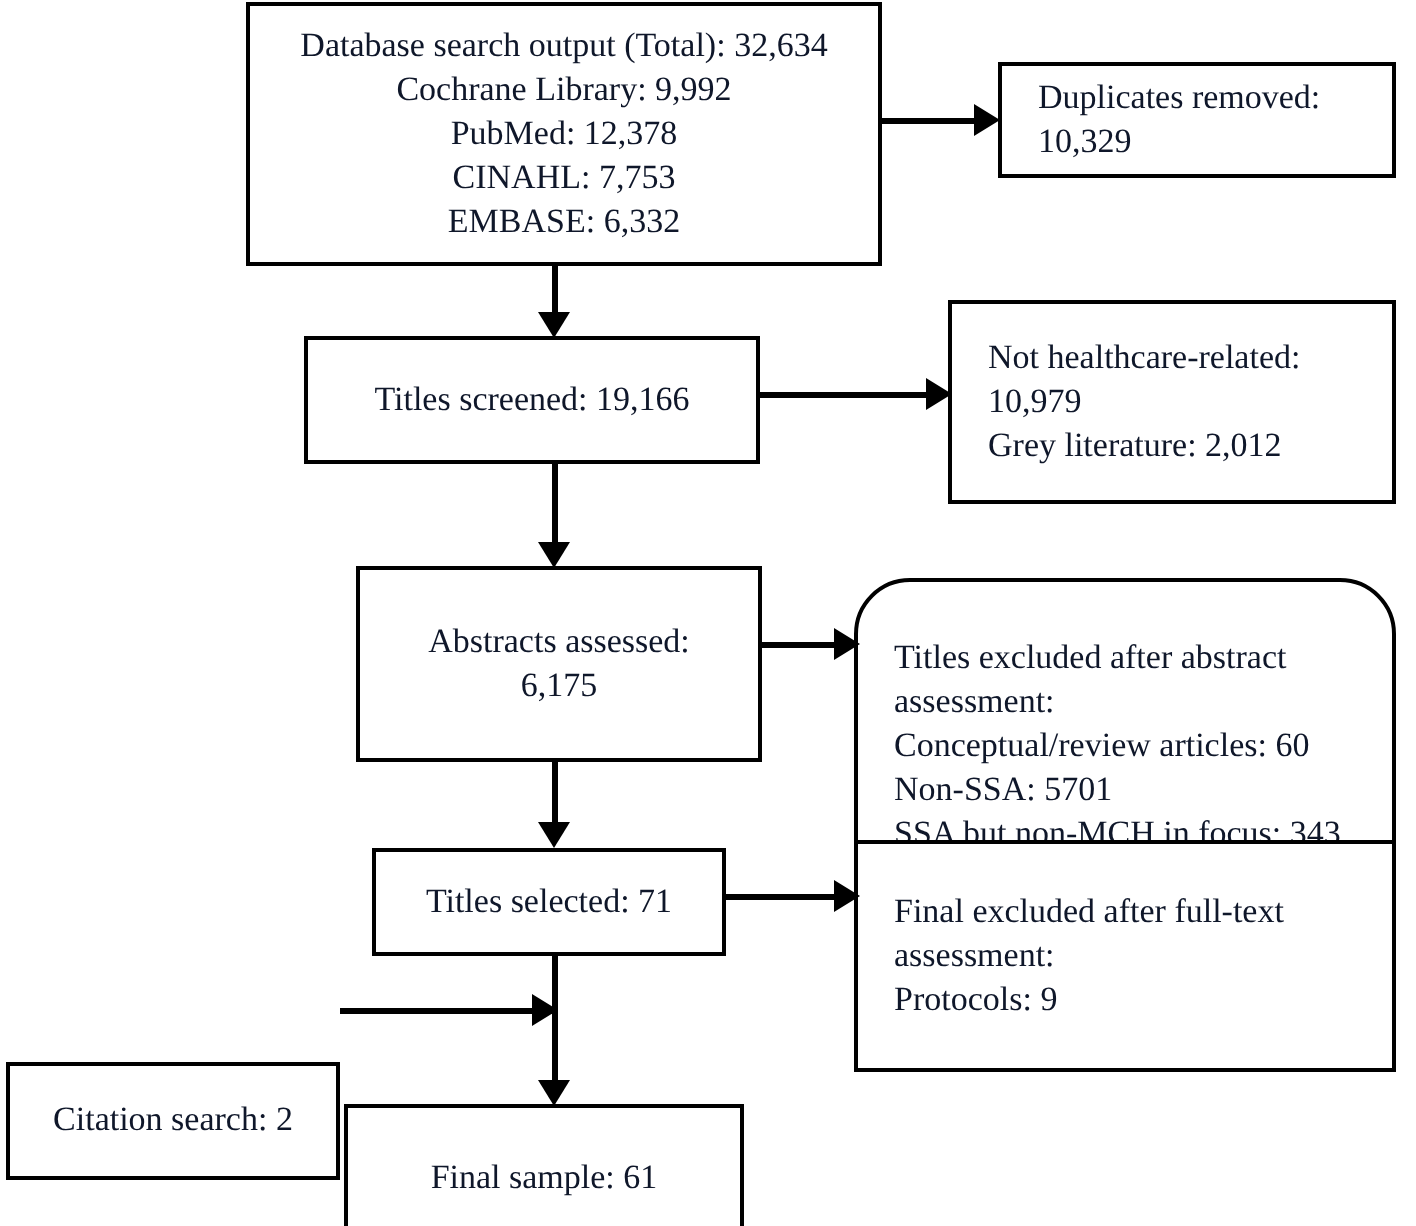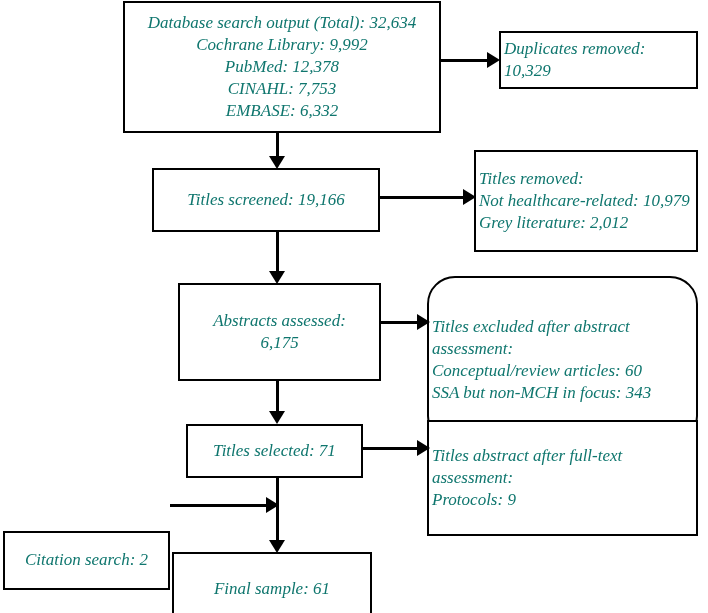--- a/index.html
+++ b/index.html
@@ -6,44 +6,43 @@
     margin: 0;
     padding: 0;
     background: #ffffff;
   }
   #canvas {
     position: relative;
     width: 708px;
     height: 613px;
     background: #ffffff;
     font-family: "Liberation Serif", "DejaVu Serif", serif;
-    color: #0f766e;
+    color: #0f172a;
     overflow: hidden;
-    font-style: italic;
   }
   .node {
     position: absolute;
     box-sizing: border-box;
     border: 2px solid #000000;
     background: #ffffff;
     display: flex;
     flex-direction: column;
     justify-content: center;
     line-height: 1.30;
     font-size: 17px;
     z-index: 2;
   }
   .node.center {
     align-items: center;
     text-align: center;
   }
   .node.left {
     align-items: flex-start;
     text-align: left;
-    padding-left: 3px;
+    padding-left: 18px;
     padding-right: 6px;
   }
   .node .line {
     display: block;
     white-space: pre-wrap;
   }
   
   .vline {
     position: absolute;
     width: 3px;
@@ -118,42 +117,42 @@
   <div class="node left" style="left:499px; top:31px; width:199px; height:58px;">
     <span class="line">Duplicates removed:</span>
     <span class="line">10,329</span>
   </div>
 
   <div class="node center" style="left:152px; top:168px; width:228px; height:64px;">
     <span class="line">Titles screened: 19,166</span>
   </div>
 
   <div class="node left" style="left:474px; top:150px; width:224px; height:102px;">
-    <span class="line">Titles removed:</span>
     <span class="line">Not healthcare-related: 10,979</span>
     <span class="line">Grey literature: 2,012</span>
   </div>
 
   <div class="node center" style="left:178px; top:283px; width:203px; height:98px;">
     <span class="line">Abstracts assessed:</span>
     <span class="line">6,175</span>
   </div>
 
-  <div class="node left" style="left:427px; top:276px; width:271px; height:168px;border-radius:28px;">
+  <div class="node left" style="left:427px; top:289px; width:271px; height:168px;border-radius:28px;">
     <span class="line">Titles excluded after abstract assessment:</span>
     <span class="line">Conceptual/review articles: 60</span>
+    <span class="line">Non-SSA: 5701</span>
     <span class="line">SSA but non-MCH in focus: 343</span>
   </div>
 
   <div class="node center" style="left:186px; top:424px; width:177px; height:54px;">
     <span class="line">Titles selected: 71</span>
   </div>
 
   <div class="node left" style="left:427px; top:420px; width:271px; height:116px;">
-    <span class="line">Titles abstract after full-text assessment:</span>
+    <span class="line">Final excluded after full-text assessment:</span>
     <span class="line">Protocols: 9</span>
   </div>
 
   <div class="node center" style="left:3px; top:483px; width:167px; height:59px;margin-top:48px;">
     <span class="line">Citation search: 2</span>
   </div>
 
   <div class="node center" style="left:172px; top:552px; width:200px; height:74px;">
     <span class="line">Final sample: 61</span>
   </div>

